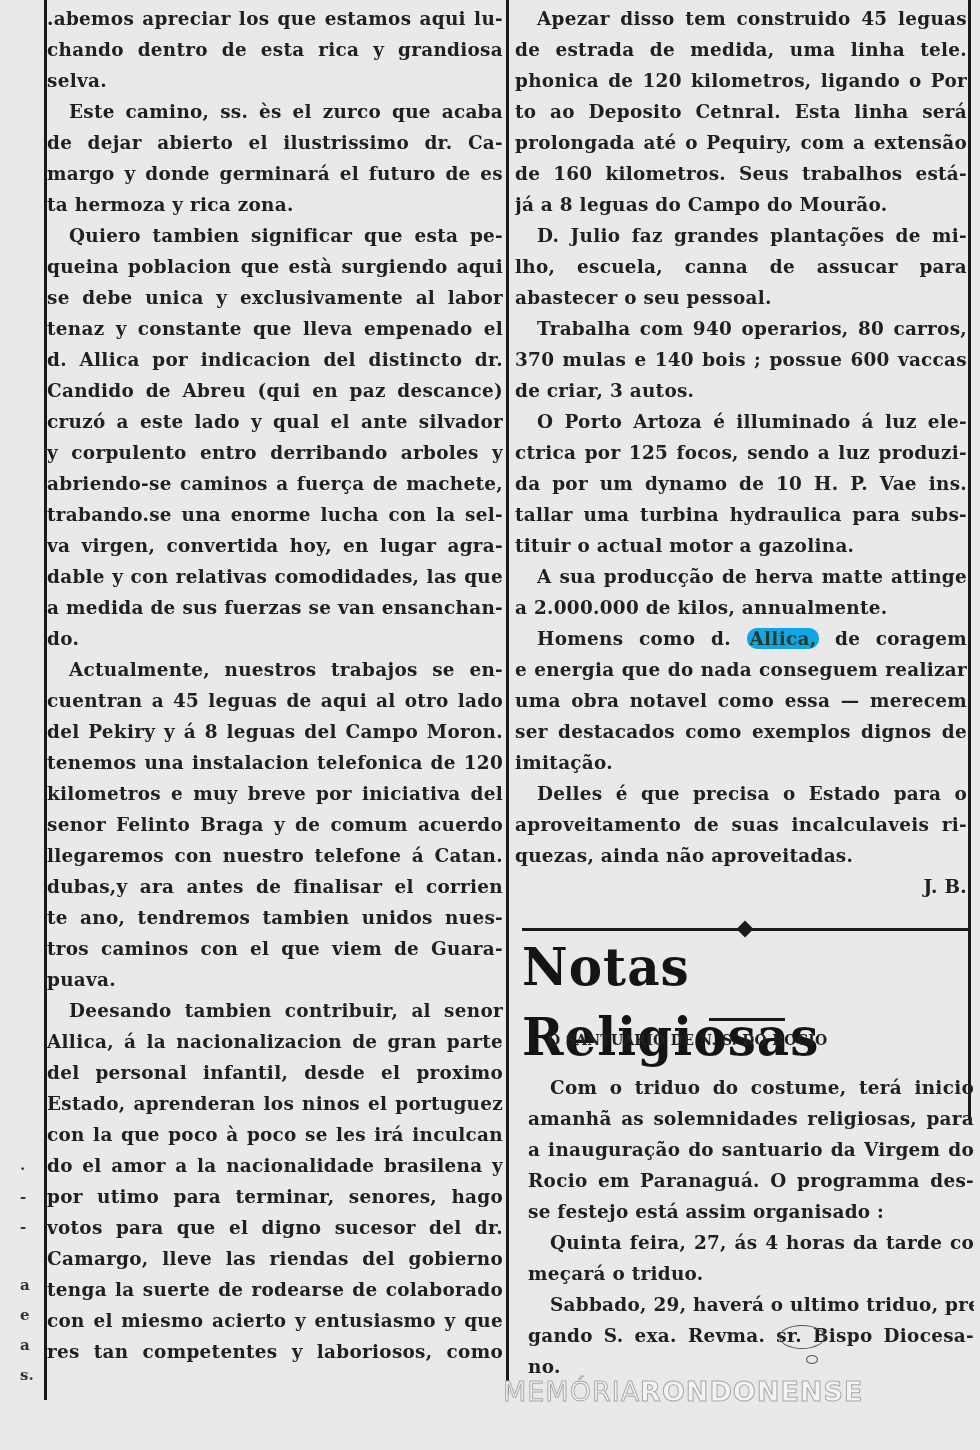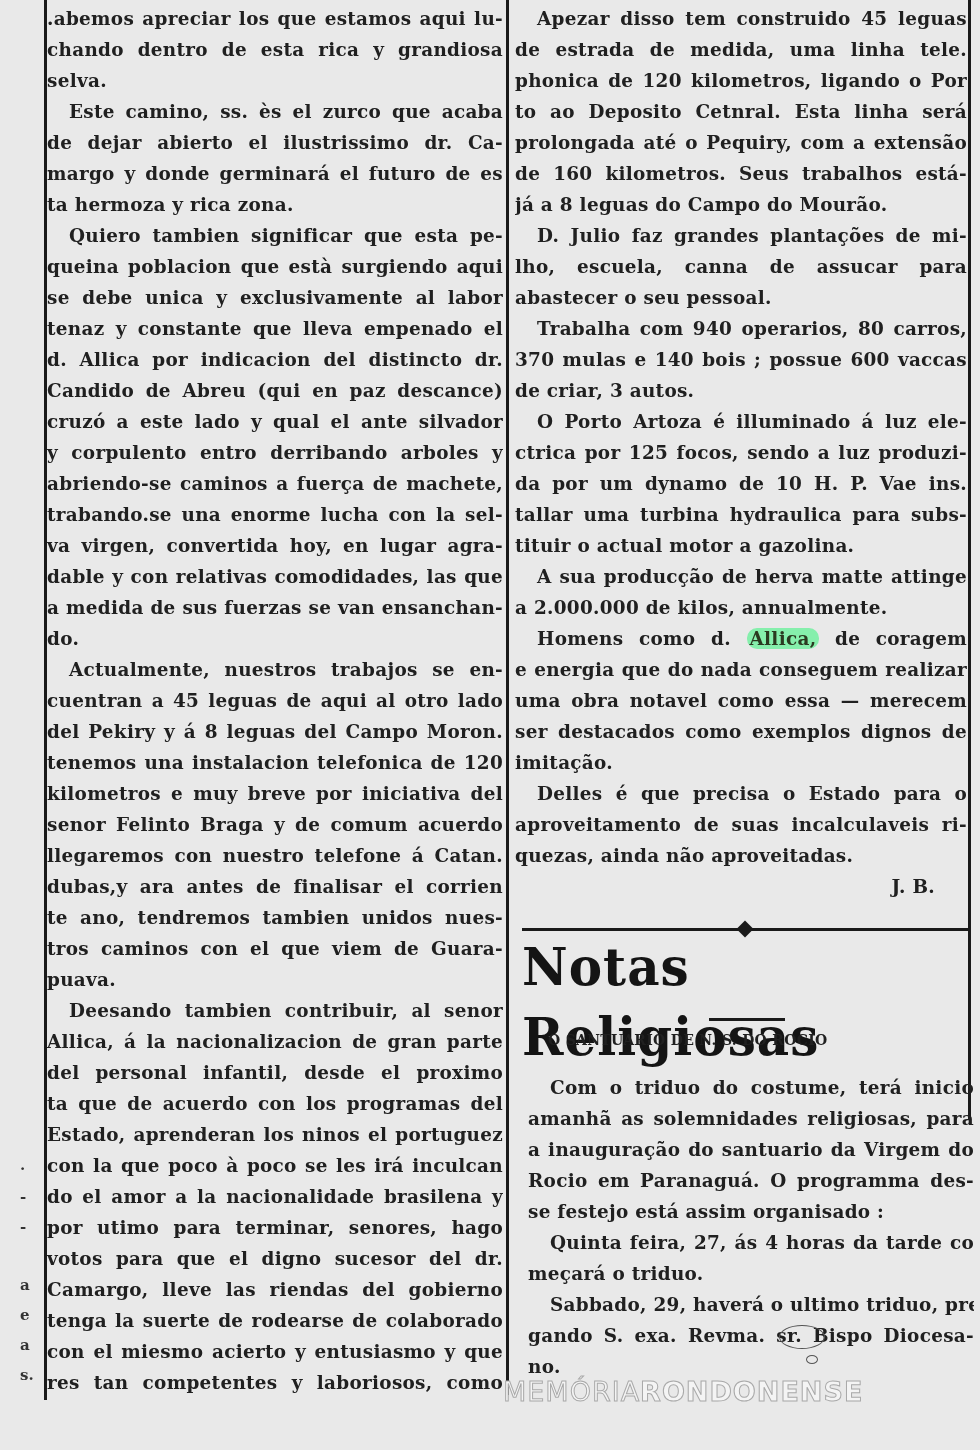--- a/index.html
+++ b/index.html
@@ -29,22 +29,22 @@
     font-size: 18.4px;
     line-height: 31px;
     letter-spacing: 0.3px;
     color: #202020;
   }
   .col-left { left: 38px; top: 3px; width: 456px; margin-left: 9px; }
   .col-right { left: 515px; top: 3px; width: 452px; }
   .col .ln { display: block; white-space: nowrap; text-align: justify; text-align-last: justify; height: 31px; overflow: hidden; }
   .col .ln.last { text-align-last: left; }
   .col .ln.indent { padding-left: 22px; }
-  .col .ln.right { text-align: right; text-align-last: right; padding-right: 32px; }
-  .hl { background: #86efac; border-radius: 10px; padding: 0 3px; color: #2b3a20; }
+  .col .ln.right { text-align: right; text-align-last: right; }
+  .hl { background: #0ea5e9; border-radius: 10px; padding: 0 3px; color: #2b3a20; }
   .heading-rule {
     position: absolute; left: 522px; top: 928px; width: 446px; height: 3px; background: #1a1a1a;
   }
   .heading-diamond {
     position: absolute; left: 739px; top: 923px; width: 12px; height: 12px; background: #1a1a1a; transform: rotate(45deg);
   }
   .section-title {
     position: absolute; left: 522px; top: 936px; width: 446px;
     font-family: "DejaVu Serif", serif; font-weight: bold; font-size: 50px; line-height: 66px;
     letter-spacing: 1px; text-align: justify; text-align-last: justify; color: #141414;
@@ -111,21 +111,20 @@
       <span class="ln">kilometros e muy breve por iniciativa del</span>
       <span class="ln">senor Felinto Braga y de comum acuerdo</span>
       <span class="ln">llegaremos con nuestro telefone á Catan.</span>
       <span class="ln">dubas,y ara antes de finalisar el corrien</span>
       <span class="ln">te ano, tendremos tambien unidos nues-</span>
       <span class="ln">tros caminos con el que viem de Guara-</span>
       <span class="ln last">puava.</span>
       <span class="ln indent">Deesando tambien contribuir, al senor</span>
       <span class="ln">Allica, á la nacionalizacion de gran parte</span>
       <span class="ln">del personal infantil, desde el proximo</span>
-      <span class="ln">ta que de acuerdo con los programas del</span>
       <span class="ln">Estado, aprenderan los ninos el portuguez</span>
       <span class="ln">con la que poco à poco se les irá inculcan</span>
       <span class="ln">do el amor a la nacionalidade brasilena y</span>
       <span class="ln">por utimo para terminar, senores, hago</span>
       <span class="ln">votos para que el digno sucesor del dr.</span>
       <span class="ln">Camargo, lleve las riendas del gobierno</span>
       <span class="ln">tenga la suerte de rodearse de colaborado</span>
       <span class="ln">con el miesmo acierto y entusiasmo y que</span>
       <span class="ln">res tan competentes y laboriosos,   como</span>
     </div>

